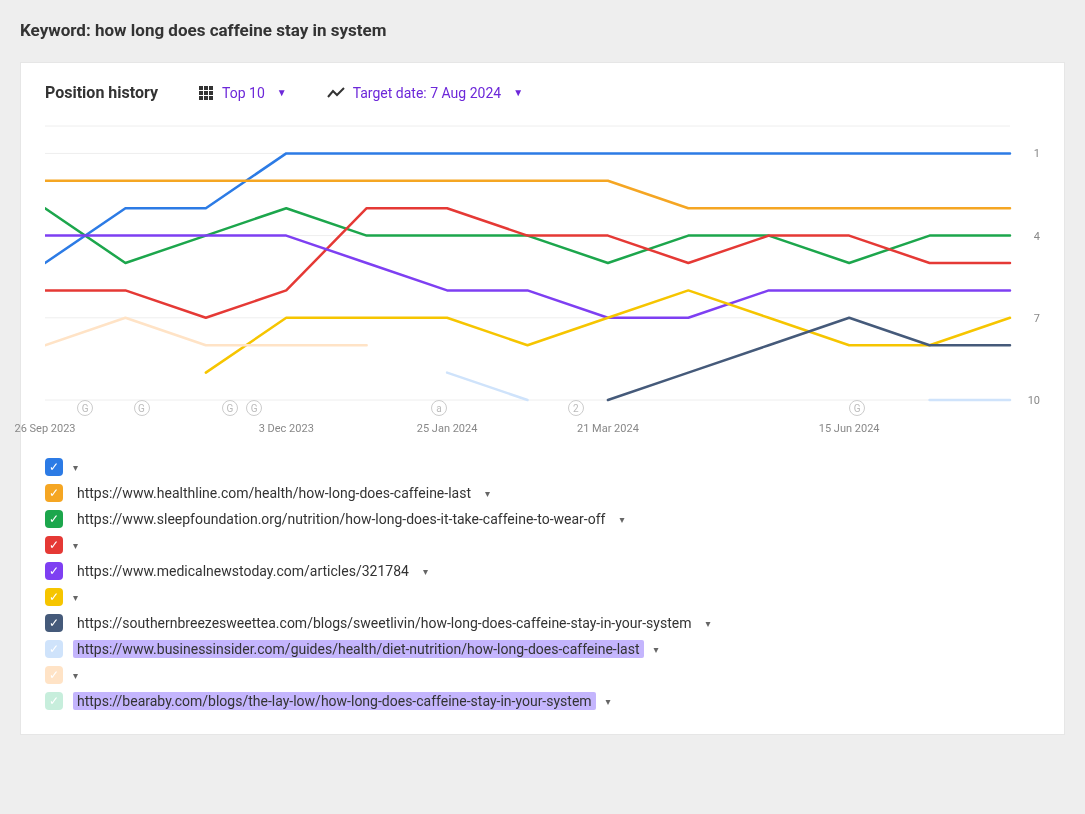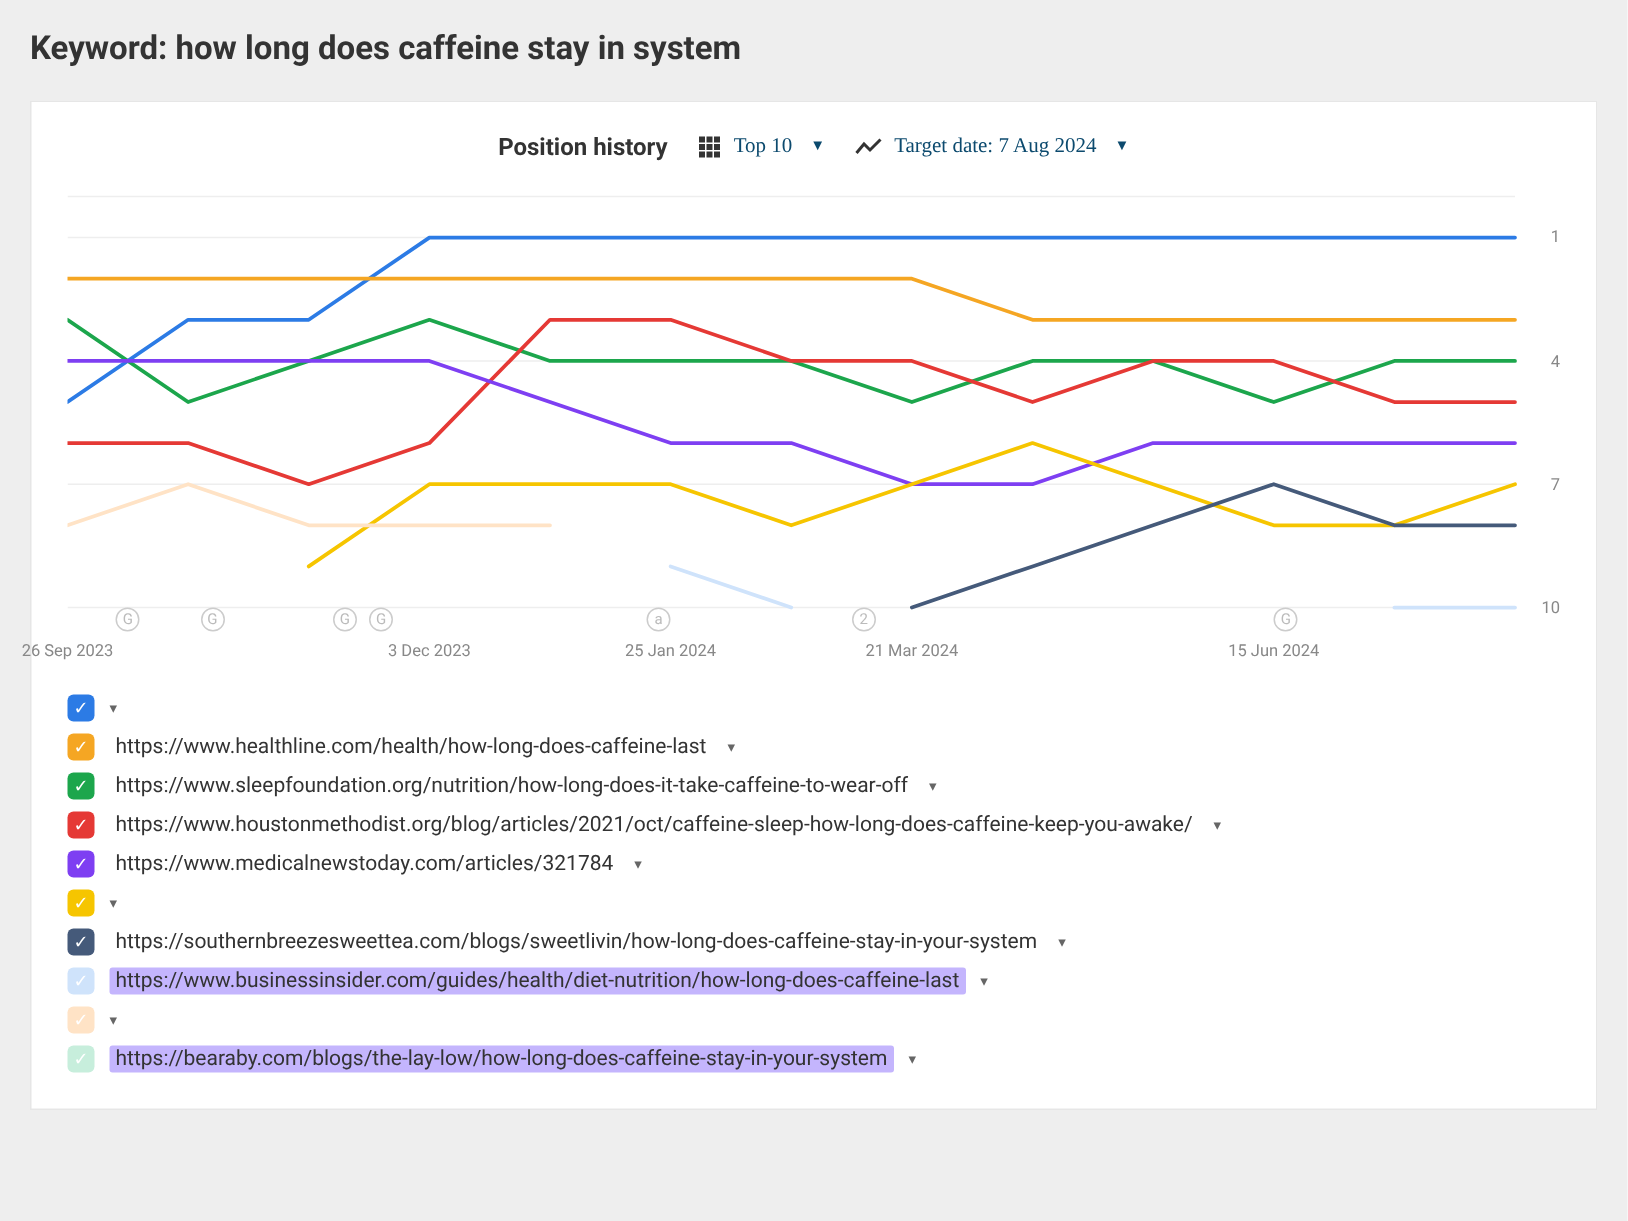--- a/index.html
+++ b/index.html
@@ -4,46 +4,44 @@
 <style>
   * { box-sizing: border-box; margin: 0; padding: 0; }
   body {
     background: #eeeeee;
     font-family: -apple-system, BlinkMacSystemFont, "Segoe UI", Roboto, Arial, sans-serif;
     padding: 20px;
     color: #333;
     font-size: 14px;
   }
   .page-title {
-    font-size: 22px;
+    font-size: 17px;
     font-weight: 700;
     color: #333;
     margin-bottom: 22px;
   }
   .card {
     background: #fff;
     border: 1px solid #e6e6e6;
     padding: 20px 24px 24px 24px;
   }
   .toolbar {
     display: flex;
     align-items: center;
-    gap: 20px;
+    gap: 40px;
     margin-bottom: 18px;
-    justify-content: center;
   }
   .toolbar-label { font-weight: 700; font-size: 16px; }
   .toolbar-btn {
     display: inline-flex;
     align-items: center;
     gap: 8px;
     font-size: 14px;
-    color: #0c4a6e;
+    color: #6d28d9;
     cursor: pointer;
-    font-family: Liberation Serif, serif;
   }
   .toolbar-btn .caret { font-size: 10px; margin-left:4px; }
   .icon-grid, .icon-trend { display:inline-flex; }
   .chart-wrap {
     position: relative;
     width: 100%;
     height: 320px;
   }
   .legend {
     margin-top: 18px;
@@ -185,21 +183,20 @@
         <span class="legend-url">https://www.healthline.com/health/how-long-does-caffeine-last</span>
         <span class="legend-caret">▾</span>
       </div>
       <div class="legend-item">
         <span class="legend-check" style="background: rgb(28, 166, 76);">✓</span>
         <span class="legend-url">https://www.sleepfoundation.org/nutrition/how-long-does-it-take-caffeine-to-wear-off</span>
         <span class="legend-caret">▾</span>
       </div>
       <div class="legend-item">
         <span class="legend-check" style="background: rgb(229, 57, 53);">✓</span>
-        <span class="legend-url">https://www.houstonmethodist.org/blog/articles/2021/oct/caffeine-sleep-how-long-does-caffeine-keep-you-awake/</span>
         <span class="legend-caret">▾</span>
       </div>
       <div class="legend-item">
         <span class="legend-check" style="background: rgb(126, 63, 242);">✓</span>
         <span class="legend-url">https://www.medicalnewstoday.com/articles/321784</span>
         <span class="legend-caret">▾</span>
       </div>
       <div class="legend-item">
         <span class="legend-check" style="background: rgb(246, 197, 0);">✓</span>
         <span class="legend-caret">▾</span>

